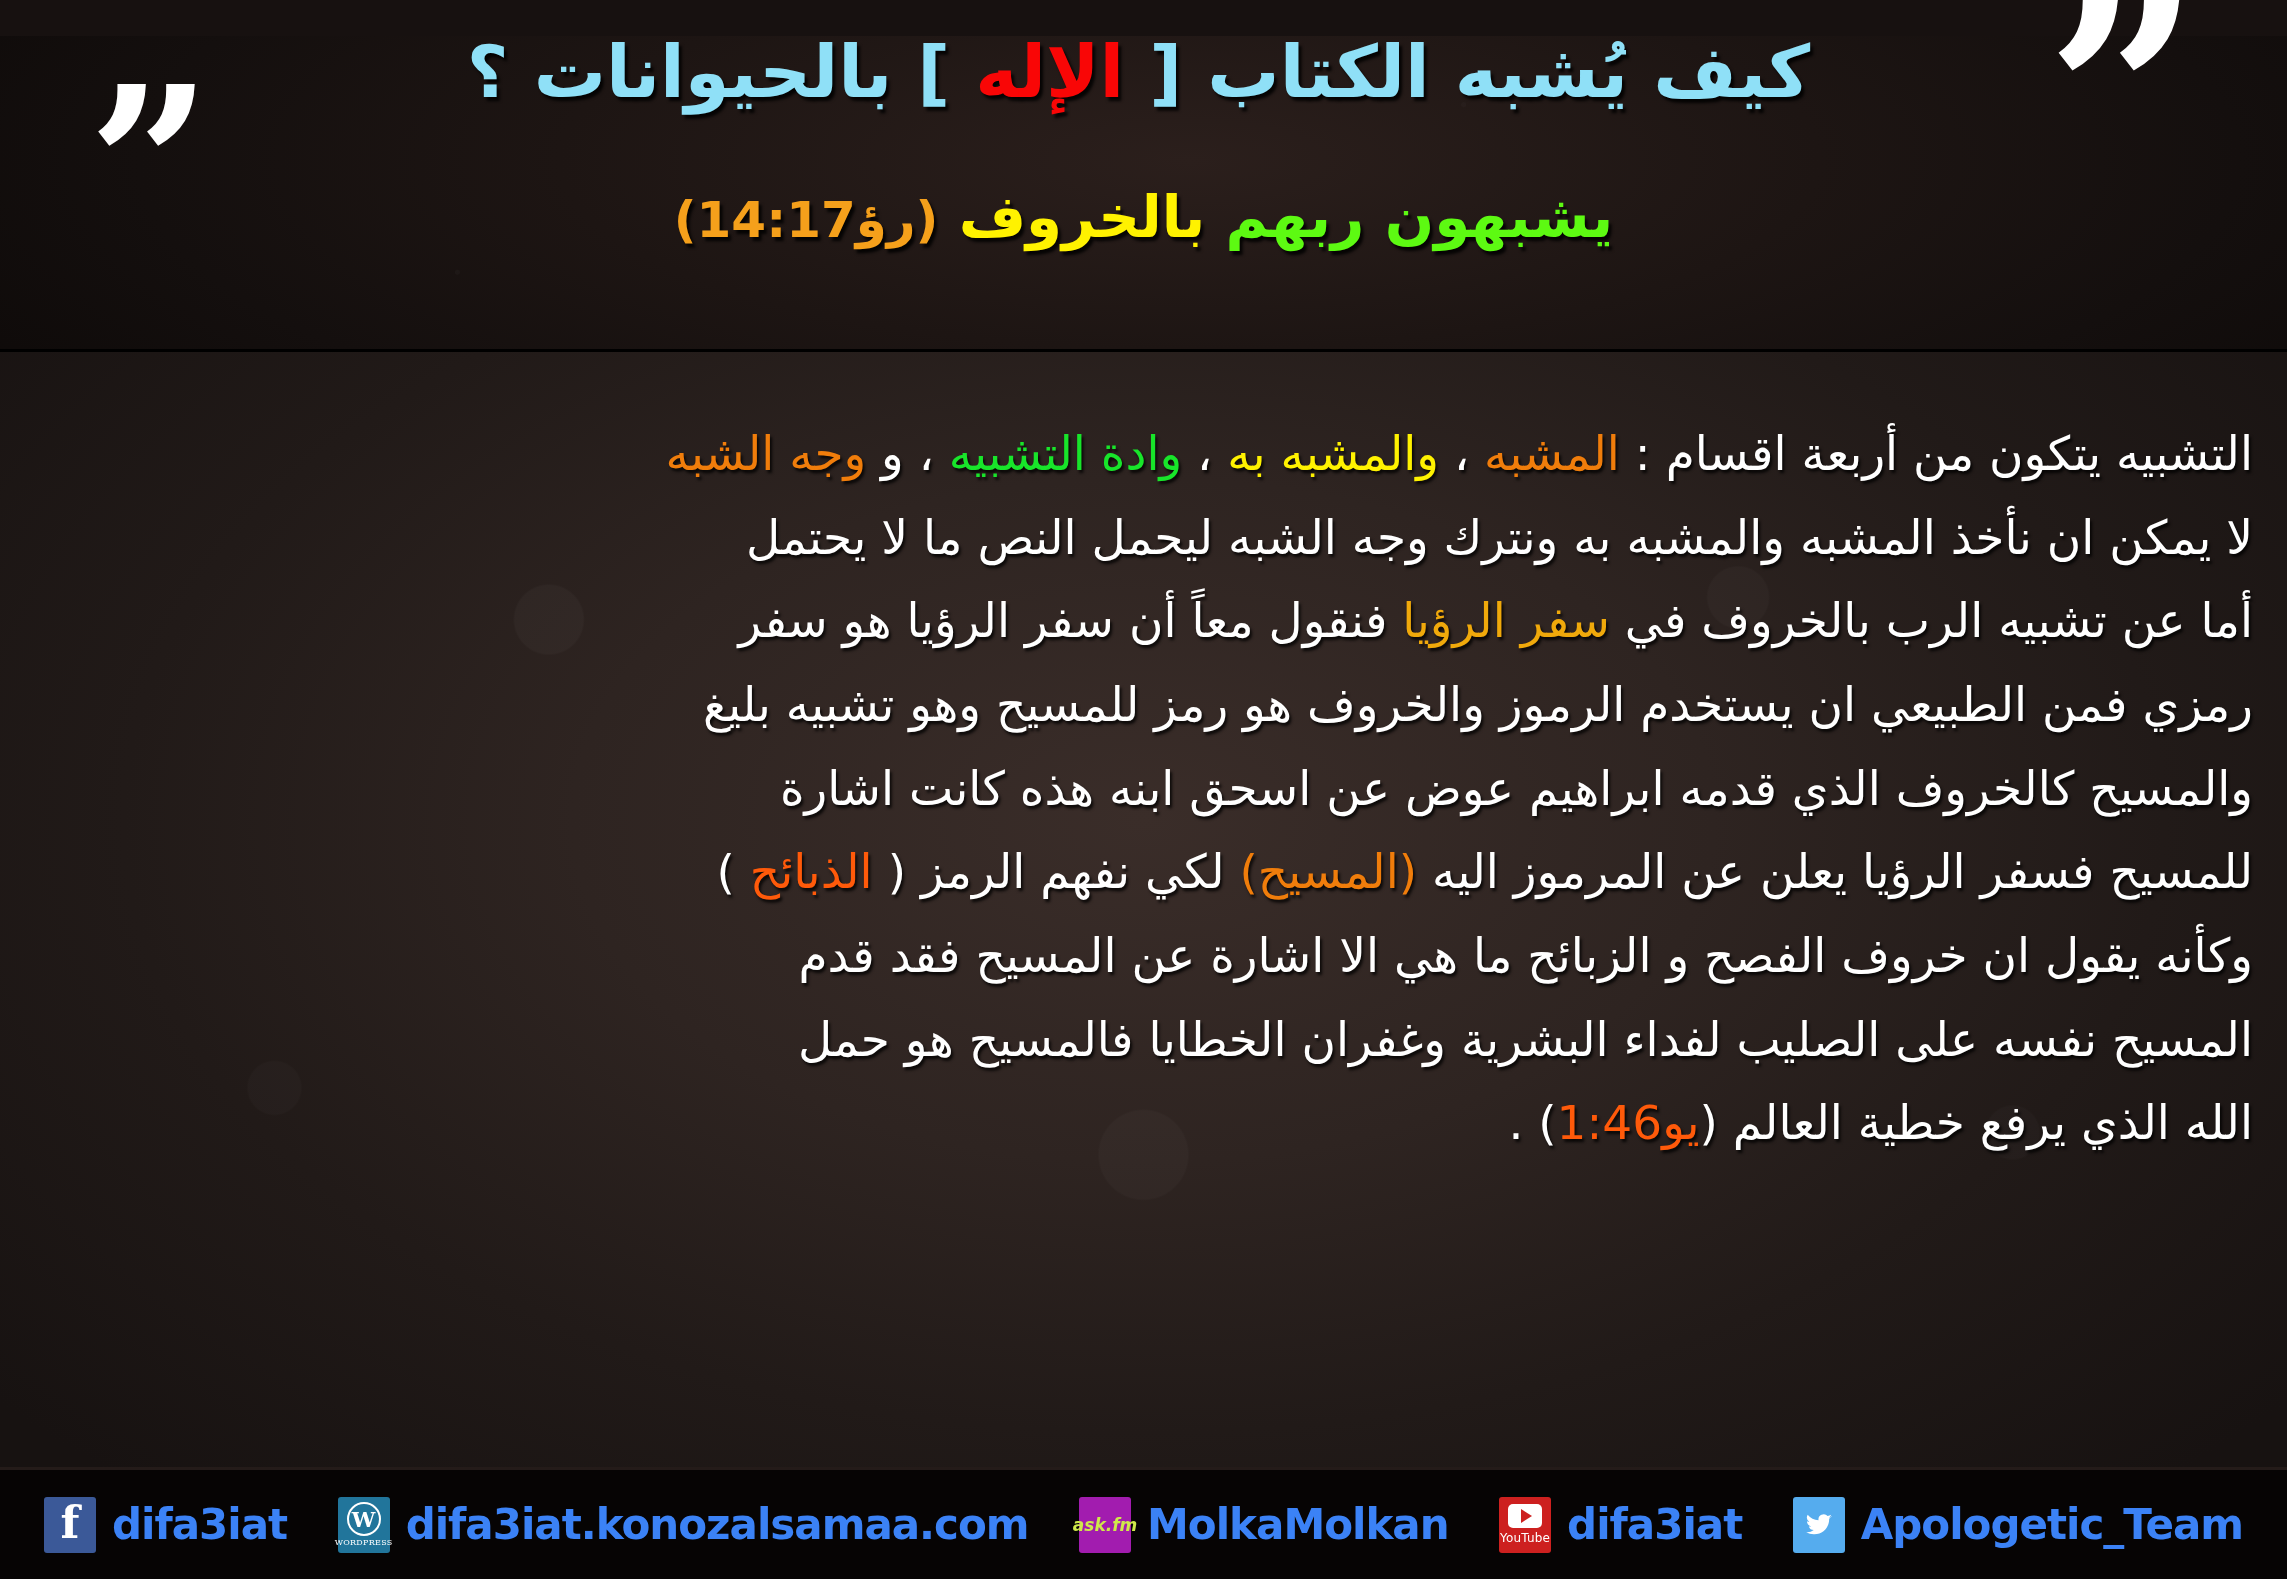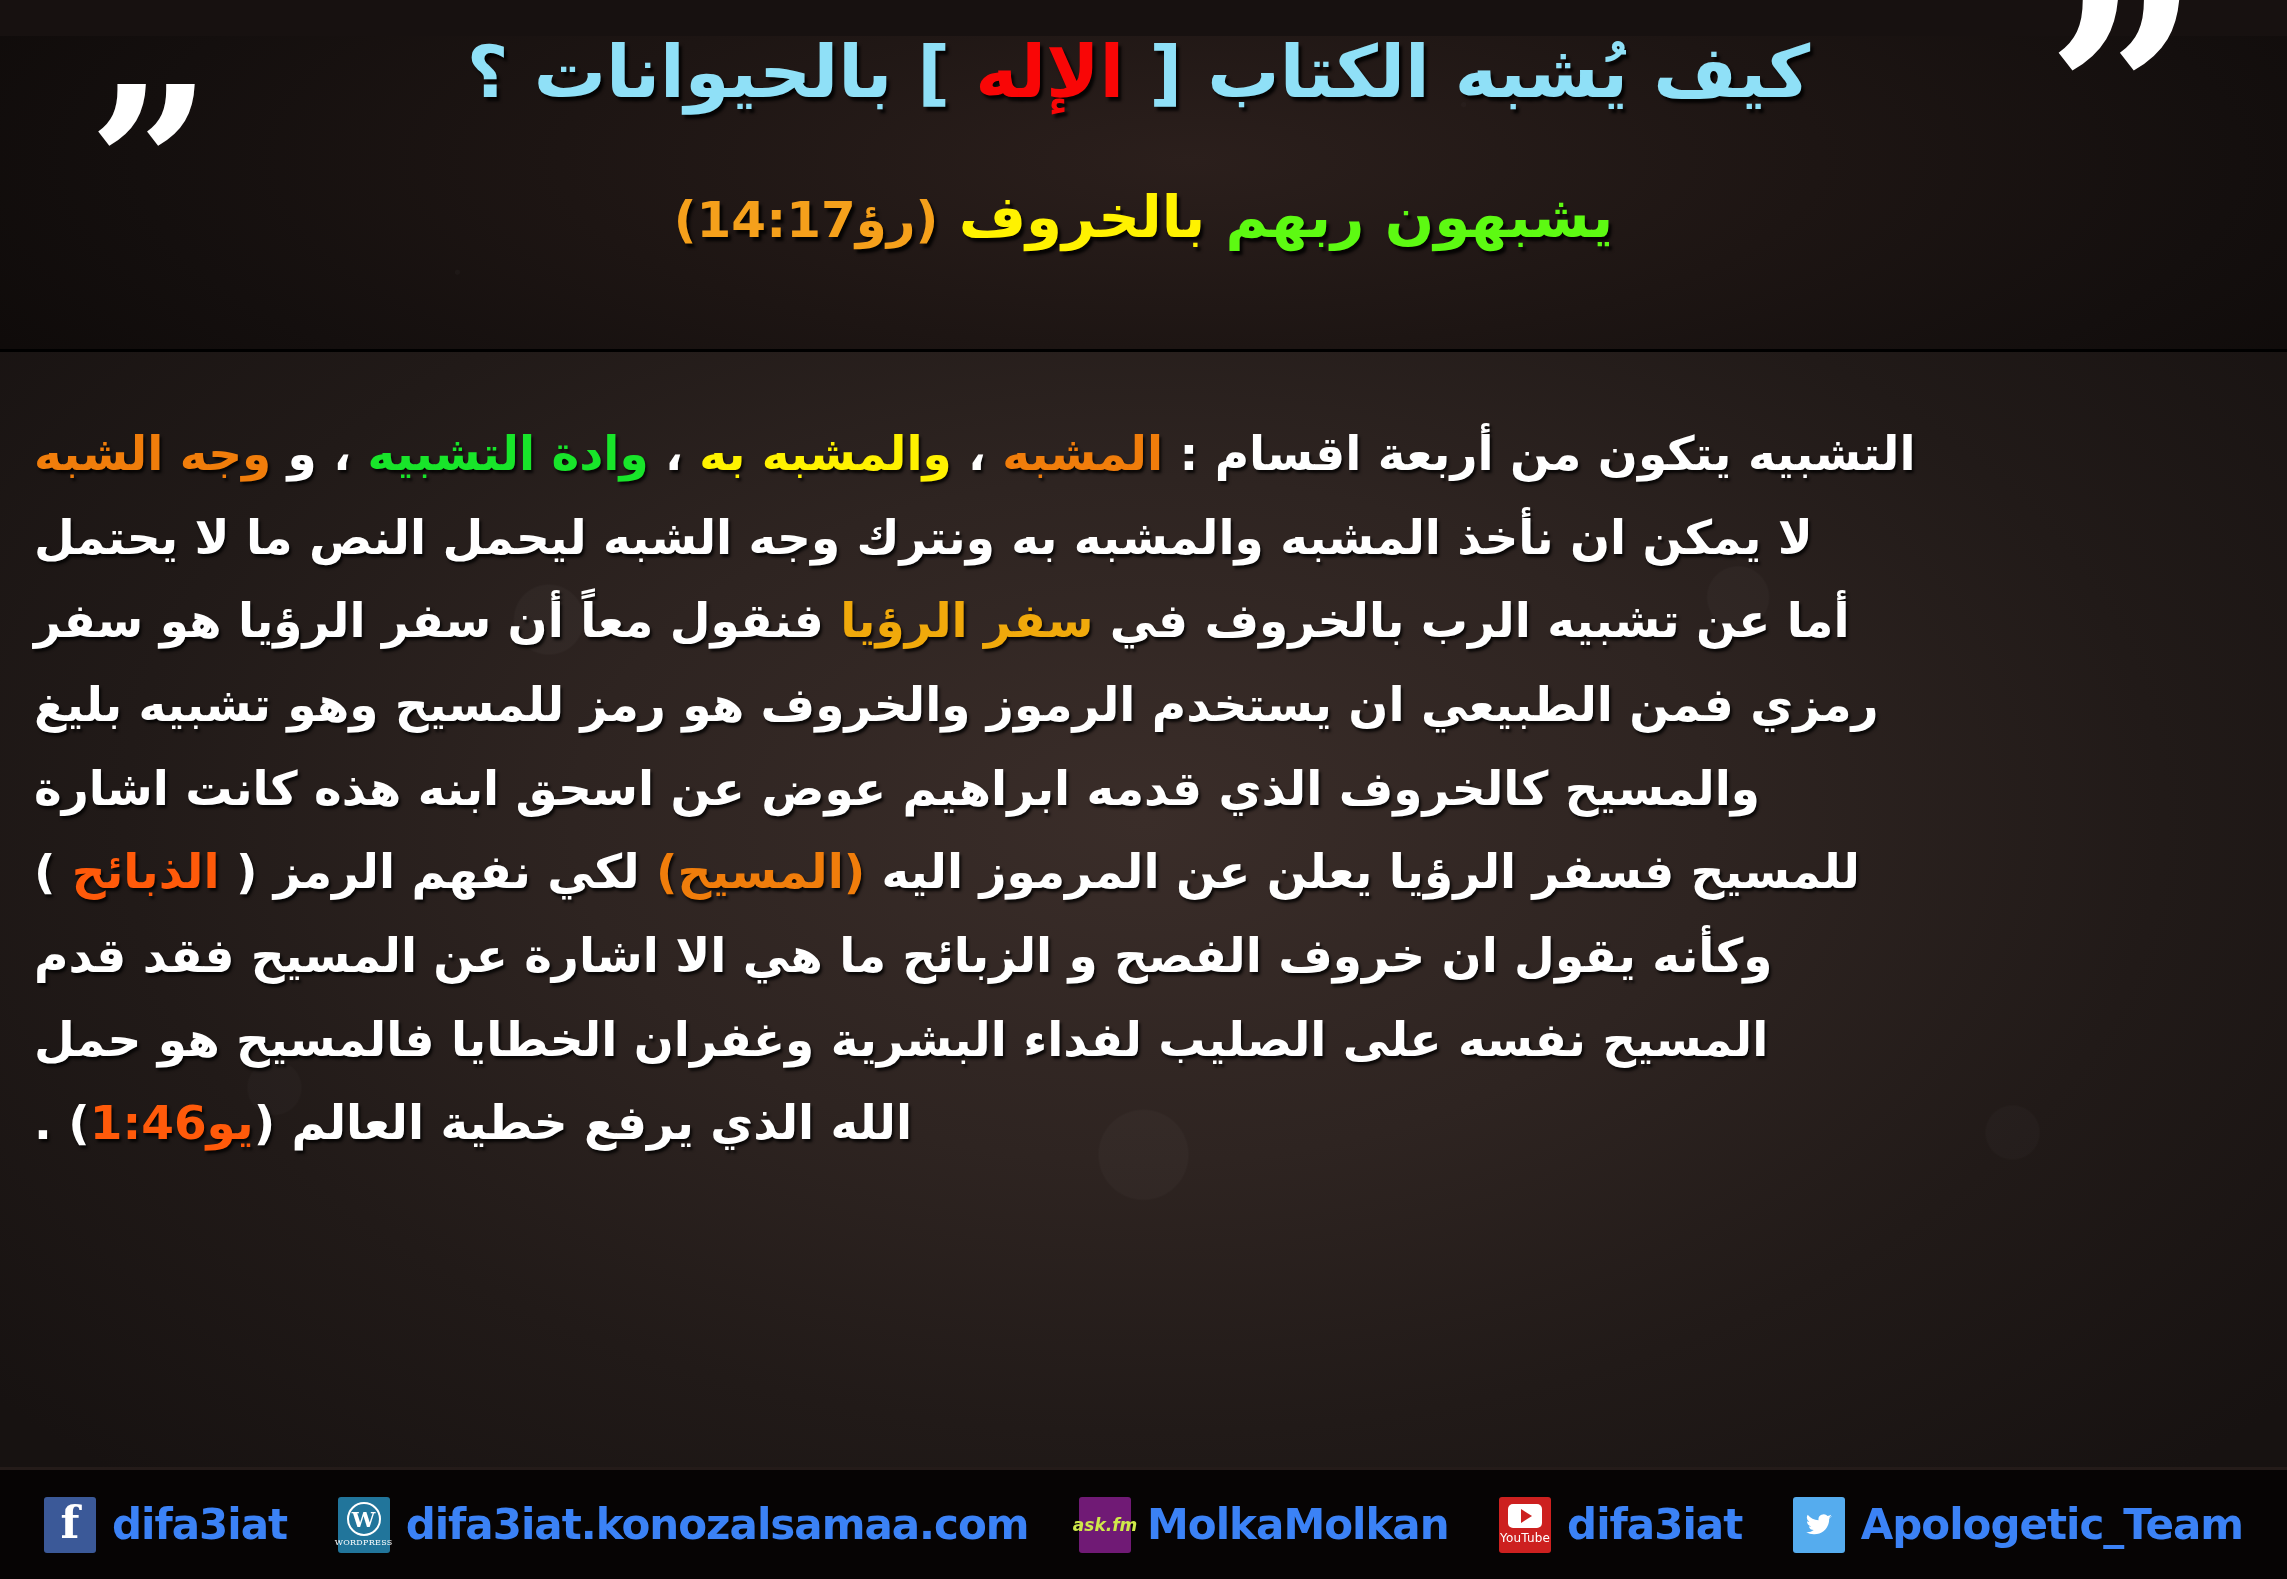--- a/index.html
+++ b/index.html
@@ -98,24 +98,24 @@
       radial-gradient(circle at 76% 22%, rgba(255,255,255,.024) 0 30px, transparent 32px),
       radial-gradient(circle at 50% 72%, rgba(255,255,255,.022) 0 44px, transparent 46px),
       radial-gradient(circle at 12% 66%, rgba(255,255,255,.018) 0 26px, transparent 28px),
       radial-gradient(circle at 88% 70%, rgba(255,255,255,.018) 0 26px, transparent 28px);
     pointer-events:none;
   }
 
   .body-text{
     position:relative;
     direction:rtl;
-    text-align:left;
+    text-align:right;
     color:#ffffff;
     font-size:47px;
-    font-weight:700;
+    font-weight:400;
     line-height:1.78;
     text-shadow:2px 3px 3px rgba(0,0,0,.8);
   }
   .body-line{ white-space:nowrap; display:block; }
 
   .c-orange  { color:#f07d0b; }
   .c-yellow  { color:#fff200; }
   .c-green   { color:#18e52a; }
   .c-amber   { color:#f0a90b; }
   .c-orange2 { color:#ff5a0a; }
@@ -154,21 +154,21 @@
   }
 
   .badge-fb{ background:#3b5998; color:#fff; font-family:"DejaVu Serif",serif; font-size:44px; font-weight:700; line-height:1; padding-bottom:4px;}
   .badge-wp{ background:#21759b; color:#fff; font-size:30px; }
   .badge-wp .wp-circle{
     width:34px;height:34px;border:2px solid #fff;border-radius:50%;
     display:flex;align-items:center;justify-content:center;
     font-size:21px;font-family:"DejaVu Serif",serif;font-weight:700;
   }
   .badge-wp .wp-word{ font-size:8px; letter-spacing:.3px; margin-top:2px; font-family:"DejaVu Serif",serif;}
-  .badge-ask{ background:#701a75; color:#cfe94a; font-size:17px; font-weight:700; font-style:italic;}
+  .badge-ask{ background:#a21caf; color:#cfe94a; font-size:17px; font-weight:700; font-style:italic;}
   .badge-yt{ background:#cd201f; color:#fff; }
   .badge-yt .yt-box{
     width:34px;height:24px;background:#fff;border-radius:5px;
     display:flex;align-items:center;justify-content:center;
   }
   .badge-yt .yt-tri{
     width:0;height:0;border-left:11px solid #cd201f;
     border-top:7px solid transparent;border-bottom:7px solid transparent;
     margin-left:3px;
   }

